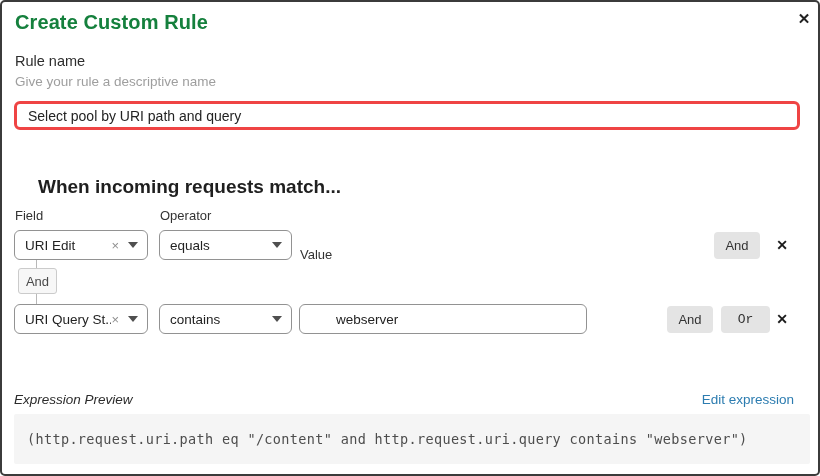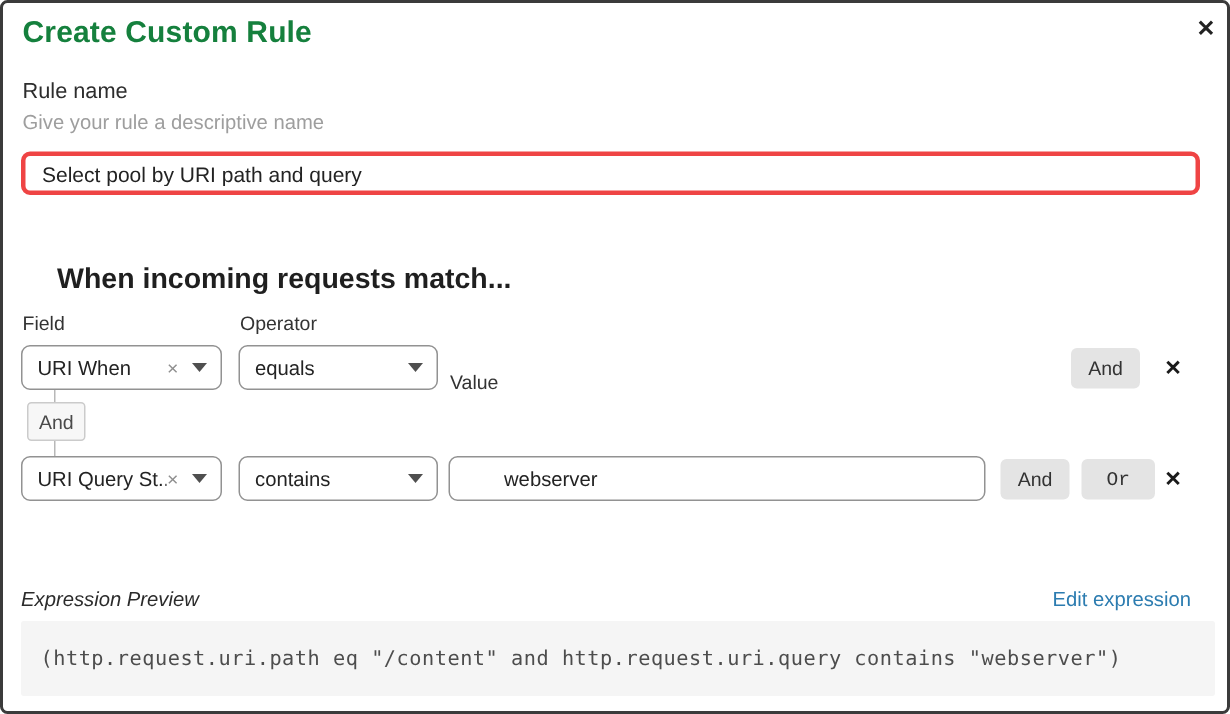--- a/index.html
+++ b/index.html
@@ -79,21 +79,21 @@
     border: 1px solid #929292; border-radius: 6px;
     font-family: "Liberation Sans", sans-serif;
     font-size: 13.5px; color: #232323;
     padding: 0 10px; outline: none; background: #fff;
   }
   .row1 { top: 228px; }
   .row2 { top: 302px; }
   .pos-field { left: 12px; width: 134px; }
   .pos-operator { left: 157px; width: 133px; }
   .pos-value-1 { left: 297px; width: 405px; }
-  .pos-value-2 { left: 297px; width: 358px; padding-left: 36px; }
+  .pos-value-2 { left: 297px; width: 288px; padding-left: 36px; }
 
   .gray-btn {
     height: 27px;
     background: #e4e4e4; border: none; border-radius: 4px;
     font-family: "Liberation Sans", sans-serif;
     font-size: 13px; color: #333;
     cursor: pointer;
   }
   .btn-and-1 { left: 712px; top: 230px; width: 46px; }
   .btn-and-2 { left: 665px; top: 304px; width: 46px; }
@@ -150,21 +150,21 @@
   <div class="abs rule-label">Rule name</div>
   <div class="abs rule-helper">Give your rule a descriptive name</div>
   <input class="abs rule-input" type="text" value="Select pool by URI path and query" style="">
 
   <div class="abs match-heading">When incoming requests match...</div>
   <div class="abs col-label col-field">Field</div>
   <div class="abs col-label col-operator">Operator</div>
   <div class="abs col-label col-value">Value</div>
 
   <div class="abs select-box row1 pos-field">
-    <span class="lbl">URI When</span>
+    <span class="lbl">URI Edit</span>
     <span class="clear-x">×</span>
     <span class="caret"></span>
   </div>
   <div class="abs select-box row1 pos-operator">
     <span class="lbl">equals</span>
     <span class="caret"></span>
   </div>
   <button class="abs gray-btn btn-and-1">And</button>
   <button class="abs remove-btn remove-1">
     <span>✕</span>

